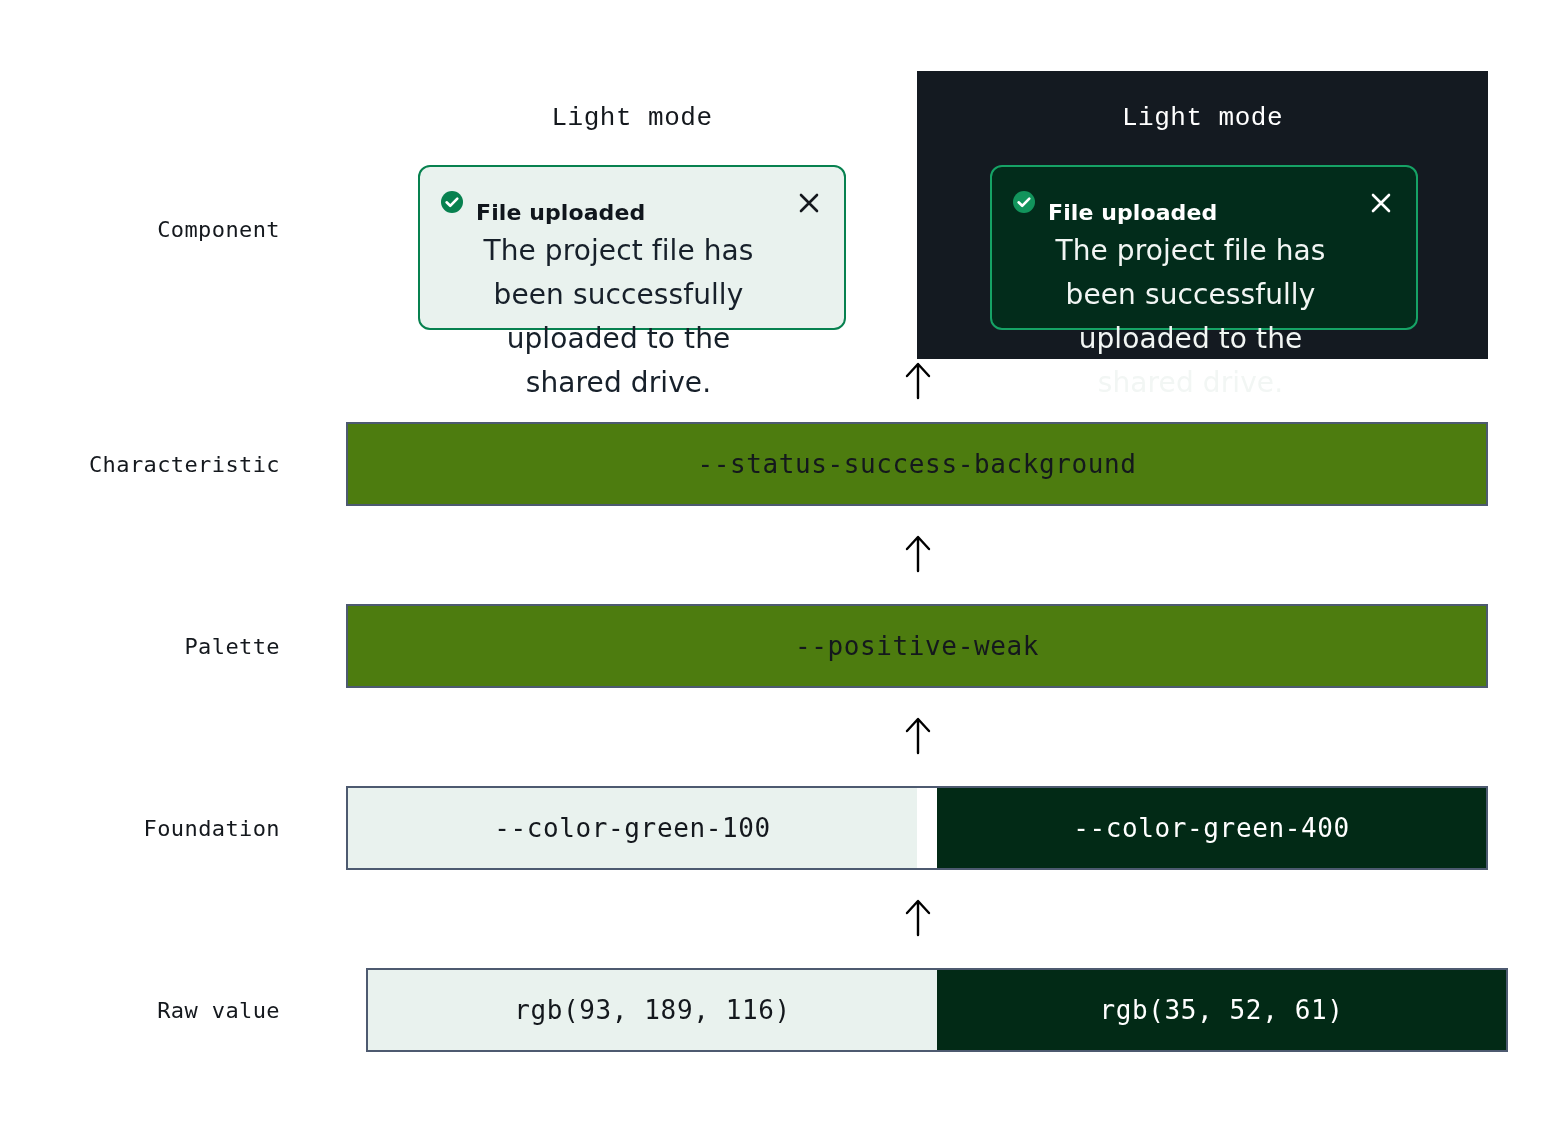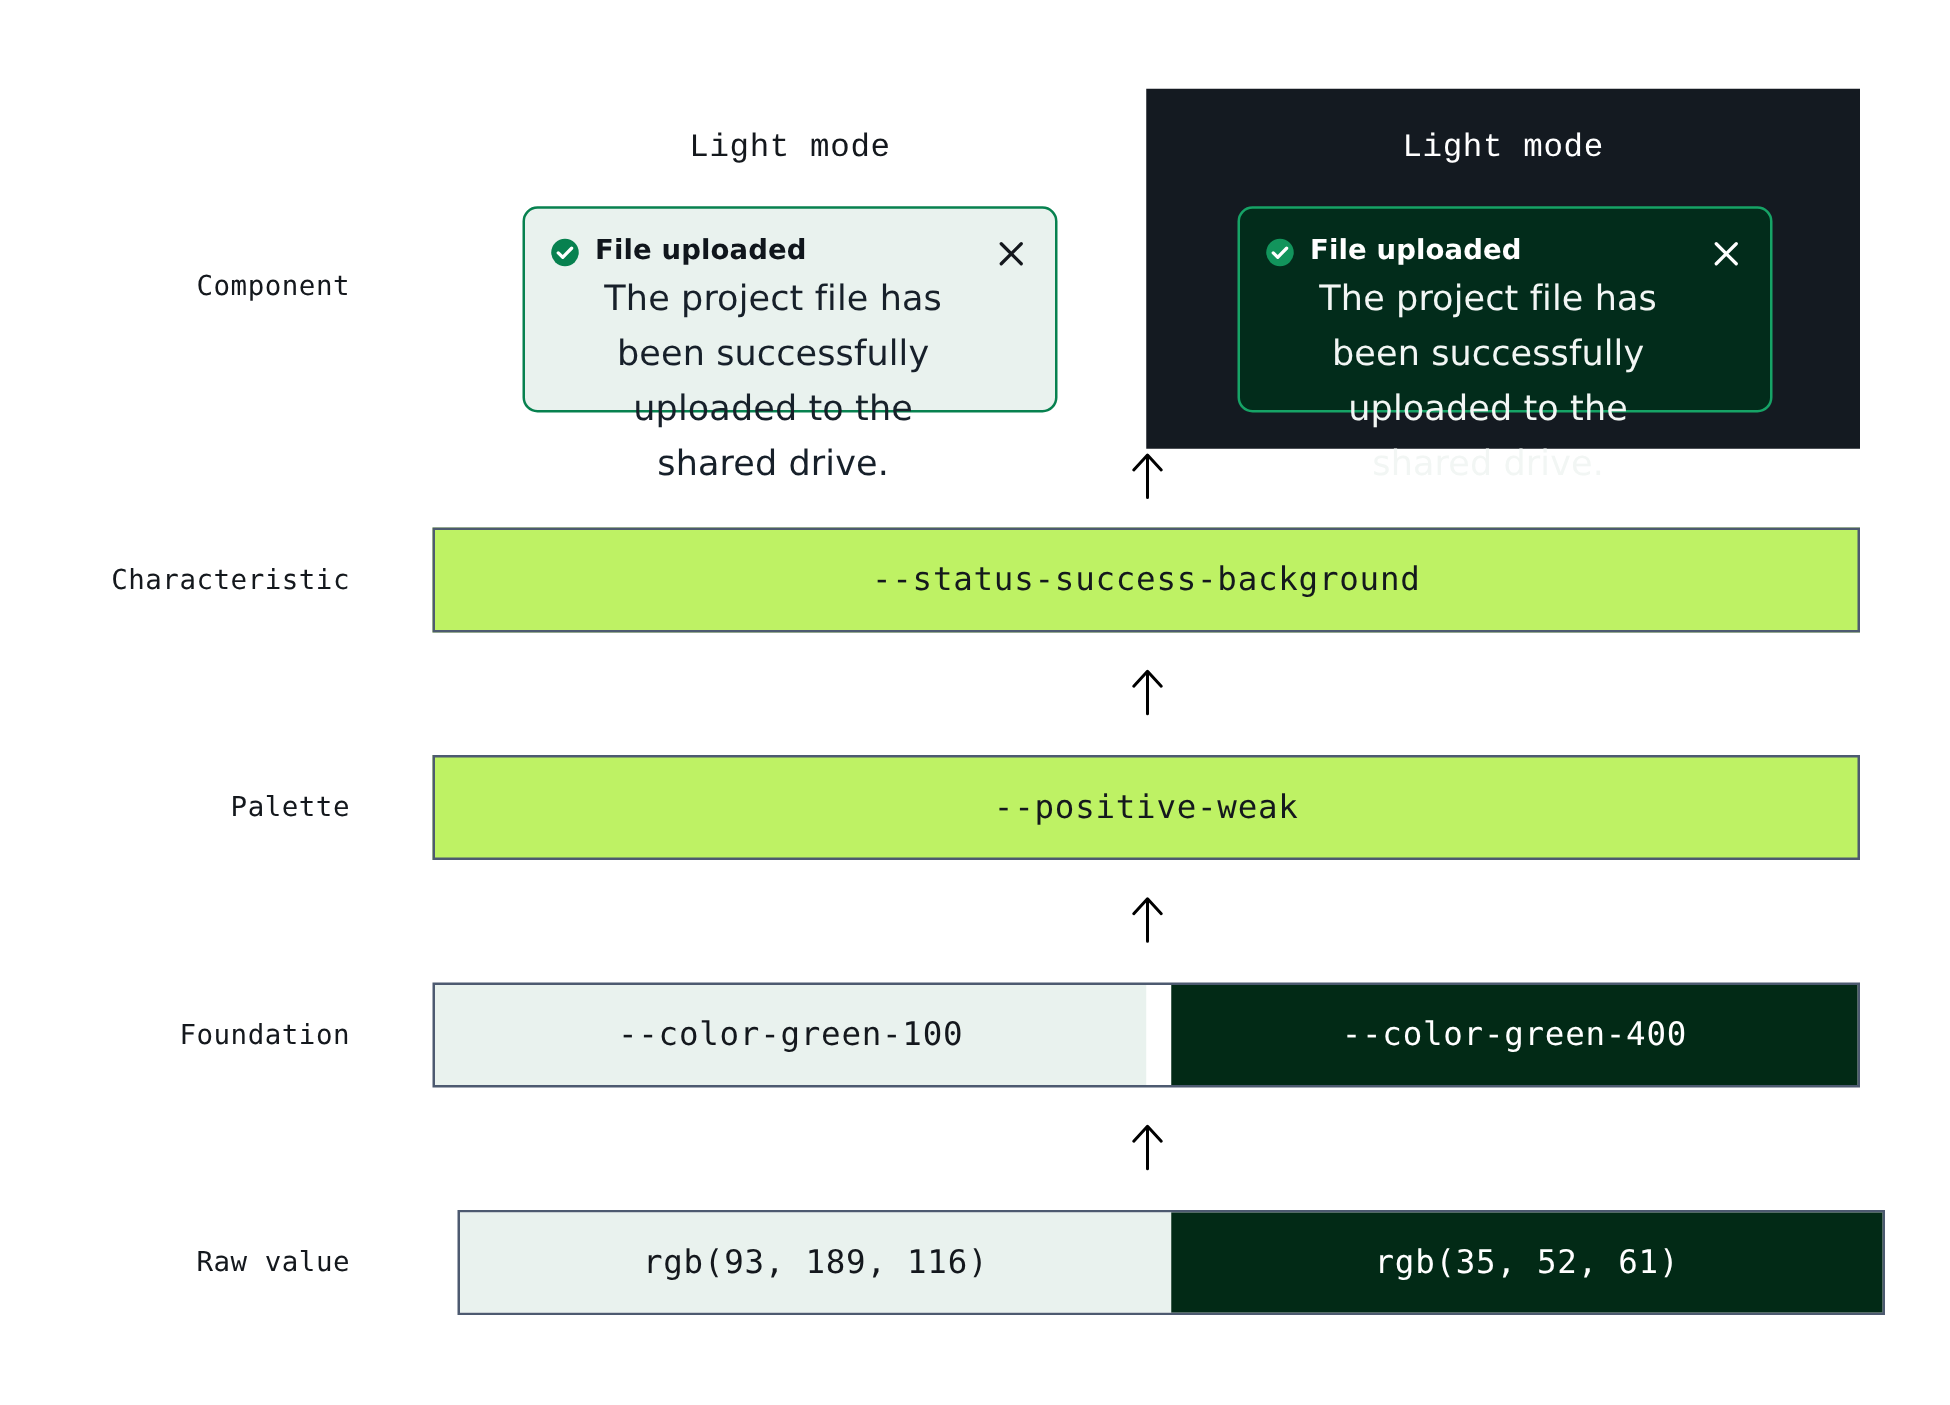--- a/index.html
+++ b/index.html
@@ -111,21 +111,21 @@
 
   .toast-body {
     flex: 1 1 auto;
     min-width: 0;
     font-family: "DejaVu Sans", "Liberation Sans", sans-serif;
   }
   .toast-title {
     font-size: 22px;
     font-weight: bold;
     line-height: 28px;
-    margin: 0 0 2px 0;
+    margin: 12px 0 2px 0;
     letter-spacing: 0.1px;
   }
   .toast-text {
     font-size: 28px;
     line-height: 44px;
     margin: 0;
     letter-spacing: 0.1px;
     max-width: 285px;
     text-align: center;
   }
@@ -153,21 +153,21 @@
   .bar {
     position: absolute;
     left: 346px;
     width: 1142px;
     box-sizing: border-box;
     border: 2px solid #4d5a70;
     display: flex;
   }
   .bar-plain {
     height: 84px;
-    background: #bef264;
+    background: #4d7c0f;
     align-items: center;
     justify-content: center;
   }
   .bar-split { height: 84px; }
   .bar-split .half {
     display: flex;
     align-items: center;
     justify-content: center;
     height: 100%;
   }

